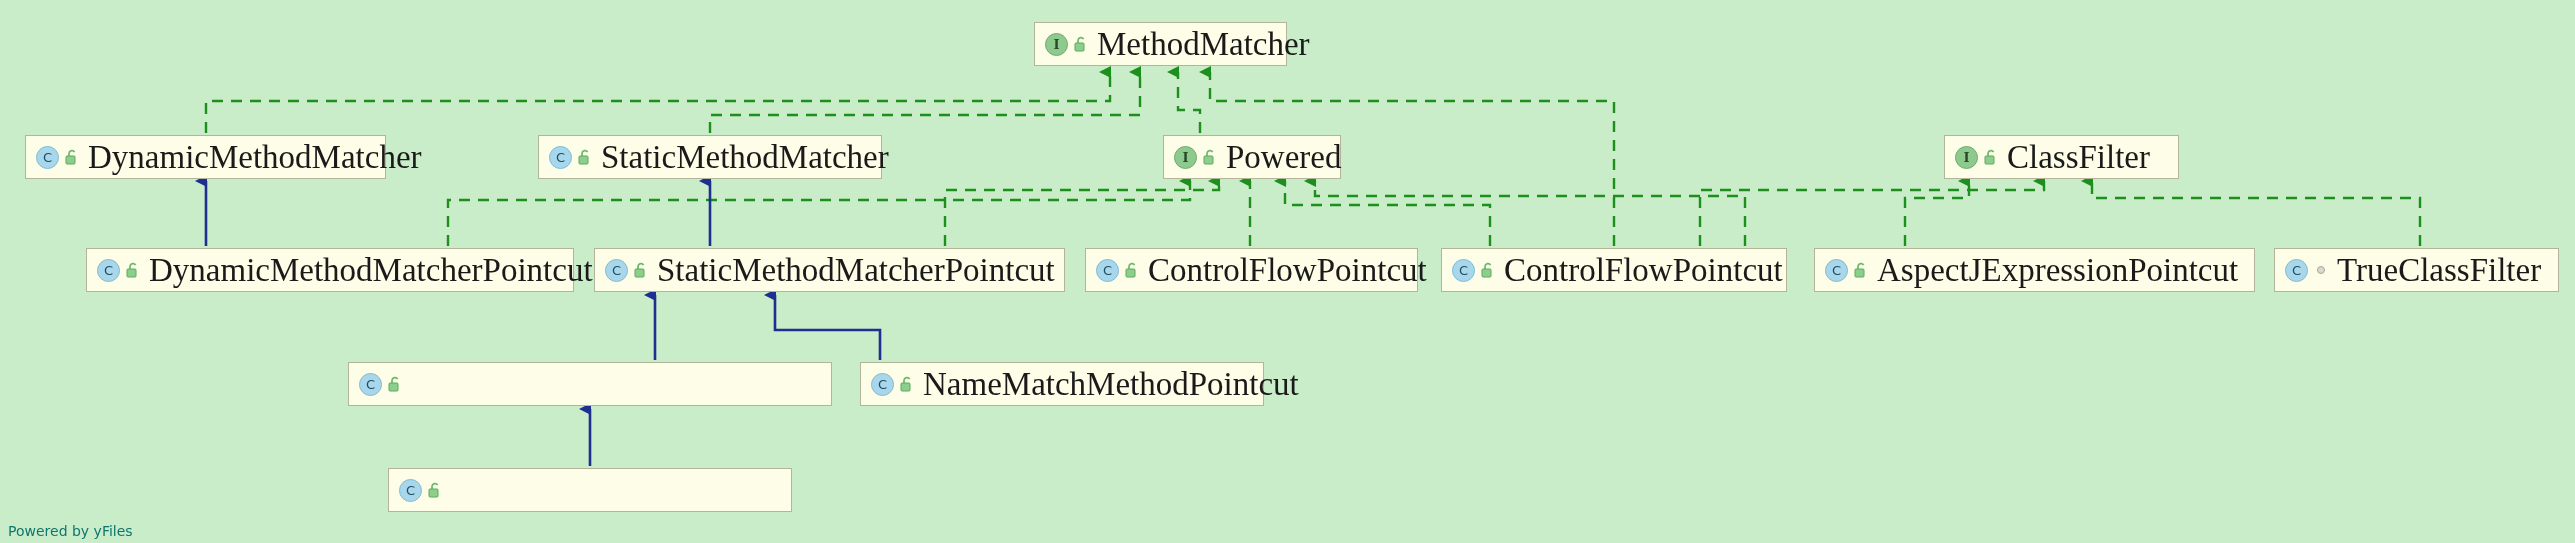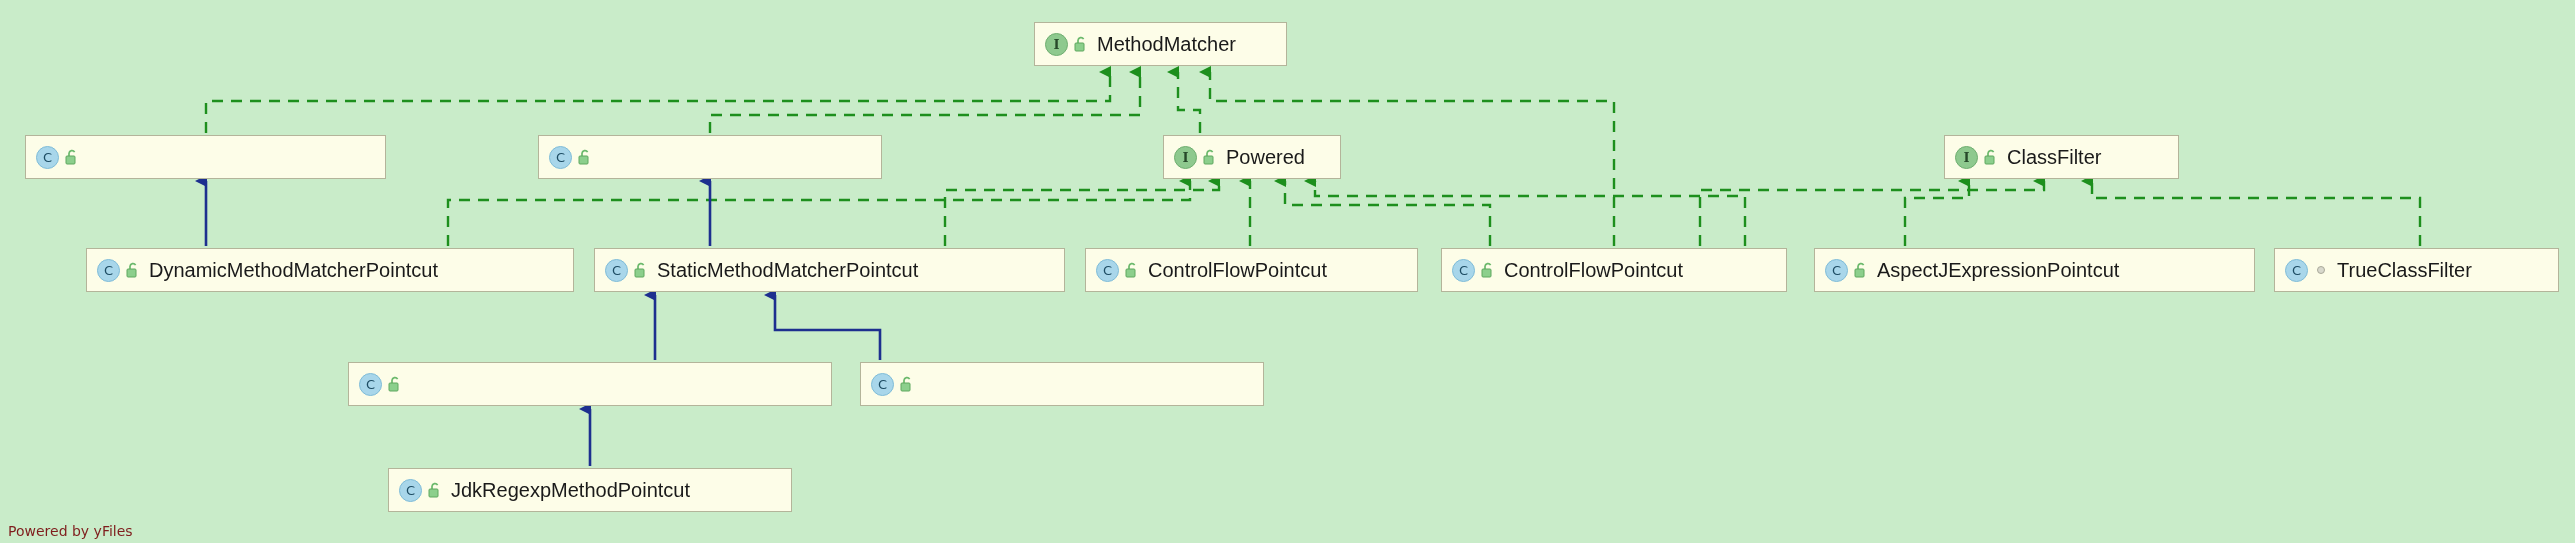--- a/index.html
+++ b/index.html
@@ -27,22 +27,22 @@
     background: #fdfde8;
     border: 1px solid #b4b49a;
     display: flex;
     align-items: center;
     height: 44px;
     padding: 0 14px 0 10px;
     white-space: nowrap;
     z-index: 5;
   }
   .node .label {
-    font-family: Liberation Sans, sans-serif;
-    font-size: 20px;
+    font-family: Liberation Serif, serif;
+    font-size: 33px;
     color: #1a1a1a;
     letter-spacing: 0px;
     line-height: 1;
     padding-left: 9px;
   }
   .badge {
     width: 21px;
     height: 21px;
     border-radius: 50%;
     display: inline-flex;
@@ -83,21 +83,21 @@
     background: #d8d8cc;
     border: 1px solid #a9a99a;
     box-sizing: border-box;
   }
   .watermark {
     position: absolute;
     left: 8px;
     bottom: 4px;
     font-family: "DejaVu Sans", sans-serif;
     font-size: 14px;
-    color: #7f1d1d;
+    color: #0f766e;
     z-index: 2;
   }
 </style>
 </head>
 <body>
 
 <div id="canvas">
 
   <svg id="edges" viewBox="0 0 2575 543" xmlns="http://www.w3.org/2000/svg">
     <defs>
@@ -162,29 +162,31 @@
         <span class="label">MethodMatcher</span>
       </div>
       <div class="node" style="left: 25px; top: 135px; width: 361px;">
         <span class="badge badge-class">C</span>
         <span class="vis vis-lock">
           <svg width="15" height="17" viewBox="0 0 15 17" xmlns="http://www.w3.org/2000/svg">
             <path d="M5 7 V4.4 a3 3 0 0 1 5.6 -1.3" fill="none" stroke="#6bb96b" stroke-width="1.7"></path>
             <rect x="2" y="7" width="9" height="8" rx="1" fill="#8ccf8c" stroke="#5fa85f" stroke-width="1"></rect>
           </svg>
         </span>
+        <span class="label">DynamicMethodMatcher</span>
       </div>
       <div class="node" style="left: 538px; top: 135px; width: 344px;">
         <span class="badge badge-class">C</span>
         <span class="vis vis-lock">
           <svg width="15" height="17" viewBox="0 0 15 17" xmlns="http://www.w3.org/2000/svg">
             <path d="M5 7 V4.4 a3 3 0 0 1 5.6 -1.3" fill="none" stroke="#6bb96b" stroke-width="1.7"></path>
             <rect x="2" y="7" width="9" height="8" rx="1" fill="#8ccf8c" stroke="#5fa85f" stroke-width="1"></rect>
           </svg>
         </span>
+        <span class="label">StaticMethodMatcher</span>
       </div>
       <div class="node" style="left: 1163px; top: 135px; width: 178px;">
         <span class="badge badge-interface">I</span>
         <span class="vis vis-lock">
           <svg width="15" height="17" viewBox="0 0 15 17" xmlns="http://www.w3.org/2000/svg">
             <path d="M5 7 V4.4 a3 3 0 0 1 5.6 -1.3" fill="none" stroke="#6bb96b" stroke-width="1.7"></path>
             <rect x="2" y="7" width="9" height="8" rx="1" fill="#8ccf8c" stroke="#5fa85f" stroke-width="1"></rect>
           </svg>
         </span>
         <span class="label">Powered</span>
@@ -266,27 +268,27 @@
         </span>
       </div>
       <div class="node" style="left: 860px; top: 362px; width: 404px;">
         <span class="badge badge-class">C</span>
         <span class="vis vis-lock">
           <svg width="15" height="17" viewBox="0 0 15 17" xmlns="http://www.w3.org/2000/svg">
             <path d="M5 7 V4.4 a3 3 0 0 1 5.6 -1.3" fill="none" stroke="#6bb96b" stroke-width="1.7"></path>
             <rect x="2" y="7" width="9" height="8" rx="1" fill="#8ccf8c" stroke="#5fa85f" stroke-width="1"></rect>
           </svg>
         </span>
+        <span class="label">NameMatchMethodPointcut</span>
       </div>
       <div class="node" style="left: 388px; top: 468px; width: 404px;">
         <span class="badge badge-class">C</span>
         <span class="vis vis-lock">
           <svg width="15" height="17" viewBox="0 0 15 17" xmlns="http://www.w3.org/2000/svg">
             <path d="M5 7 V4.4 a3 3 0 0 1 5.6 -1.3" fill="none" stroke="#6bb96b" stroke-width="1.7"></path>
             <rect x="2" y="7" width="9" height="8" rx="1" fill="#8ccf8c" stroke="#5fa85f" stroke-width="1"></rect>
           </svg>
         </span>
-        <span class="label">JdkRegexpMethodPointcut</span>
       </div>
     </div>
 
   <div class="watermark">Powered by yFiles</div>
 </div>
 
 </body></html>

